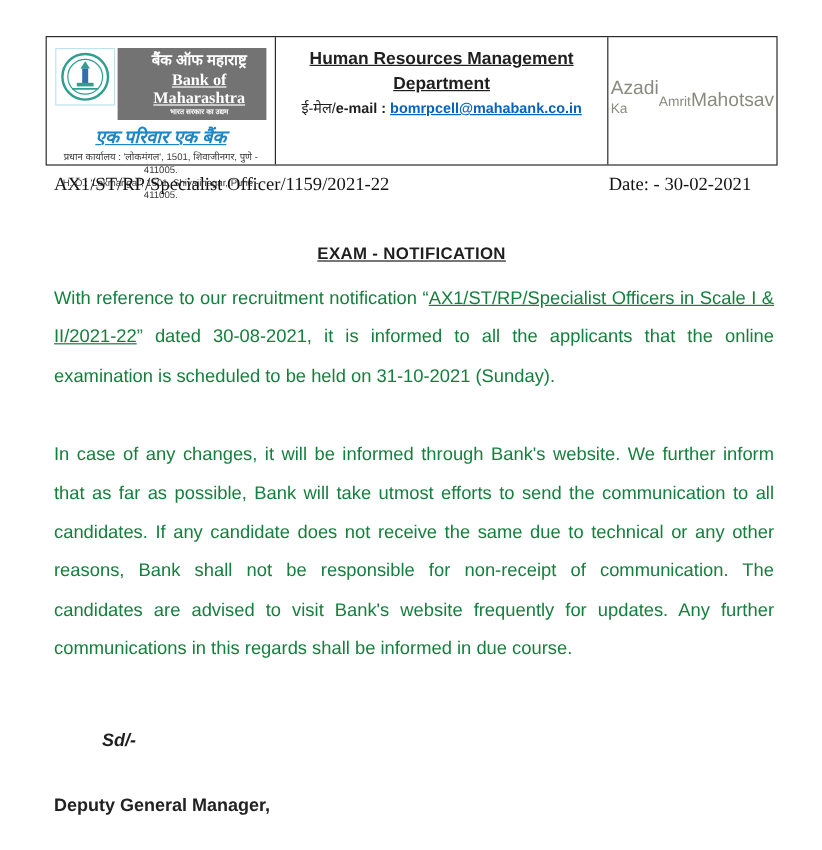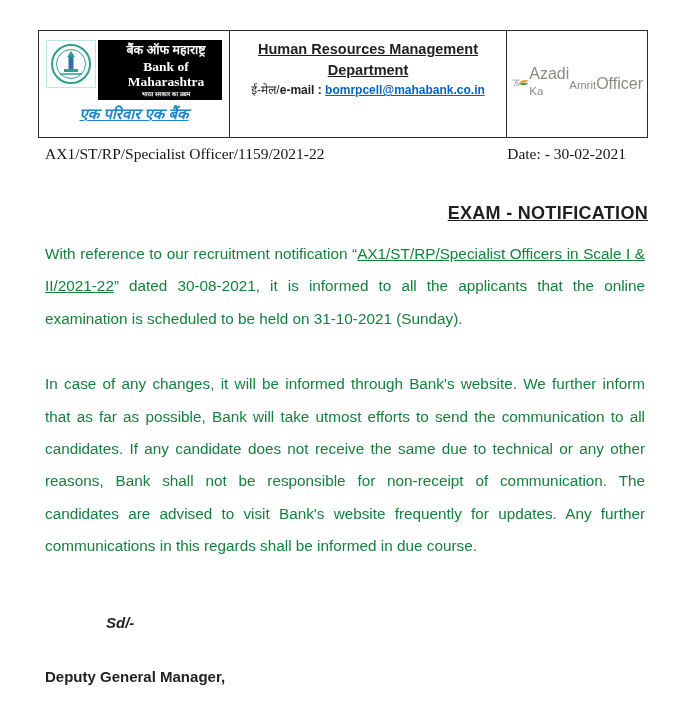--- a/index.html
+++ b/index.html
@@ -45,28 +45,28 @@
   .bank-row { display: flex; align-items: stretch; width: 176px; }
   .emblem-box {
     width: 50px; height: 48px;
     border: 1px solid #bfe3ee;
     background: #ffffff;
     display: flex; align-items: center; justify-content: center;
     flex: none;
   }
   .bank-blue {
     flex: 1;
-    background: #000000;
+    background: #737373;
     color: #ffffff;
     text-align: center;
     padding: 3px 2px 2px 14px;
     margin-left: 2px;
   }
   .bank-name-hi { font-size: 12.5px; font-weight: bold; line-height: 1.25; }
-  .bank-name-en { font-size: 13.5px; font-weight: bold; font-family: "Liberation Serif", serif; line-height: 1.15; }
+  .bank-name-en { font-size: 13.5px; font-weight: bold; font-family: "Liberation Serif", serif; line-height: 1.15; text-decoration: underline; }
   .bank-sub-hi { font-size: 6px; font-weight: bold; line-height: 1.4; }
   .bank-tagline {
     color: #1c86c7; font-size: 15px; font-weight: bold;
     text-decoration: underline; margin-top: 3px; font-style: italic;
   }
   .bank-addr { font-size: 8px; line-height: 1.35; margin-top: 3px; color: #3a3a3a; text-align: center; width: 186px; }
 
   
   .dept-hi { font-size: 15px; font-weight: bold; text-decoration: underline; line-height: 1.3; }
   .dept-en { font-size: 14.5px; font-weight: bold; text-decoration: underline; line-height: 1.45; }
@@ -86,42 +86,42 @@
   .ref-row {
     display: flex; justify-content: space-between;
     font-family: "Liberation Serif", serif;
     font-size: 15.5px;
     padding: 7px 22px 0 7px;
     color: #141414;
   }
 
   
   .doc-title {
-    text-align: right;
-    font-size: 18px;
+    text-align: center;
+    font-size: 14px;
     font-weight: bold;
     text-decoration: underline;
     margin-top: 40px;
     letter-spacing: 0.3px;
   }
   .content { padding-left: 7px; padding-right: 3px; }
   .para {
     font-size: 15.3px;
     font-weight: normal;
     line-height: 32.4px;
     text-align: justify;
     color: #15803d;
   }
   .para-1 { margin-top: 14px; }
   .para-2 { margin-top: 33px; }
   .uline { text-decoration: underline; }
 
   .sd-line {
     margin-top: 51px;
-    margin-left: 61px;
+    margin-left: 40px;
     font-size: 15px;
     font-weight: bold;
     font-style: italic;
   }
   .sig-block {
     margin-top: 37px;
     font-size: 15px;
     font-weight: bold;
     line-height: 18px;
     color: #222222;
@@ -146,20 +146,24 @@
             <path d="M10 31 H32" stroke="#2f9e8f" stroke-width="1.5"></path>
           </svg>
         </div>
         <div class="bank-blue">
           <div class="bank-name-hi">बैंक ऑफ महाराष्ट्र</div>
           <div class="bank-name-en">Bank of Maharashtra</div>
           <div class="bank-sub-hi">भारत सरकार का उद्यम</div>
         </div>
       </div>
       <div class="bank-tagline">एक परिवार एक बैंक</div>
+      <div class="bank-addr">
+        <div>प्रधान कार्यालय : 'लोकमंगल', 1501, शिवाजीनगर, पुणे - 411005.</div>
+        <div>H. O.: 'Lokmangal', 1501, Shivajinagar, Pune - 411005.</div>
+      </div>
     </div>
 
     <div class="hcell cell-center">
       <div class="dept-en">Human Resources Management Department</div>
       <div class="email-line">
         <span class="hi-label">ई-मेल/</span><span>e-mail :</span>
         <a href="#" class="email-link">bomrpcell@mahabank.co.in</a>
       </div>
     </div>
 
@@ -179,21 +183,21 @@
 
         <path d="M52 20 C64 8 84 6 108 11 C100 20 82 25 66 24 C59 23.5 54 22.5 52 20 Z" fill="#f6921e"></path>
 
         <path d="M54 28 C68 24 88 23 106 28 C97 38 78 42 64 39 C58 37.5 55 33 54 28 Z" fill="#3fa44c"></path>
       </svg>
       <div class="azadi-text azadi-l1">
         <span>Azadi</span>
         <span class="small">Ka</span>
       </div>
       <div class="azadi-text azadi-l2">
-        <span>Amrit</span><span class="big">Officer</span>
+        <span>Amrit</span><span class="big">Mahotsav</span>
       </div>
     </div>
   </div>
 
   <div class="ref-row">
     <span>AX1/ST/RP/Specialist Officer/1159/2021-22</span>
     <span>Date: - 30-02-2021</span>
   </div>
 
   <div class="doc-title">EXAM - NOTIFICATION</div>

